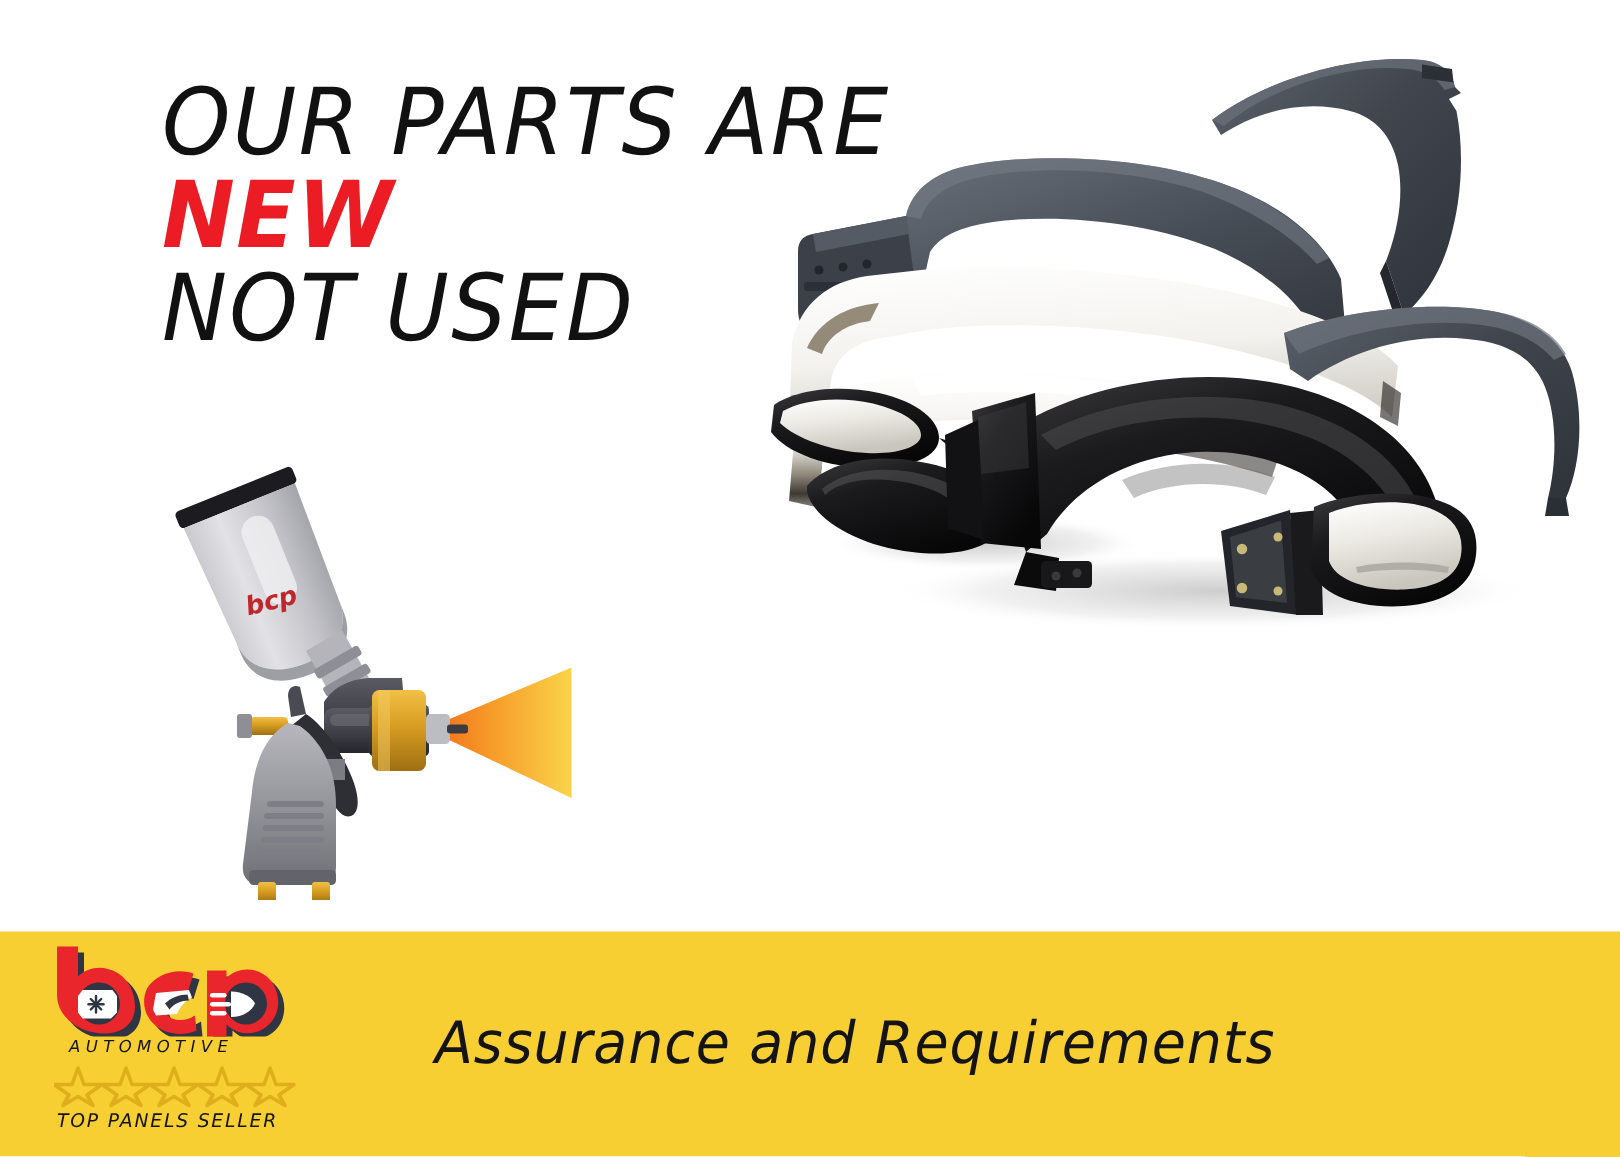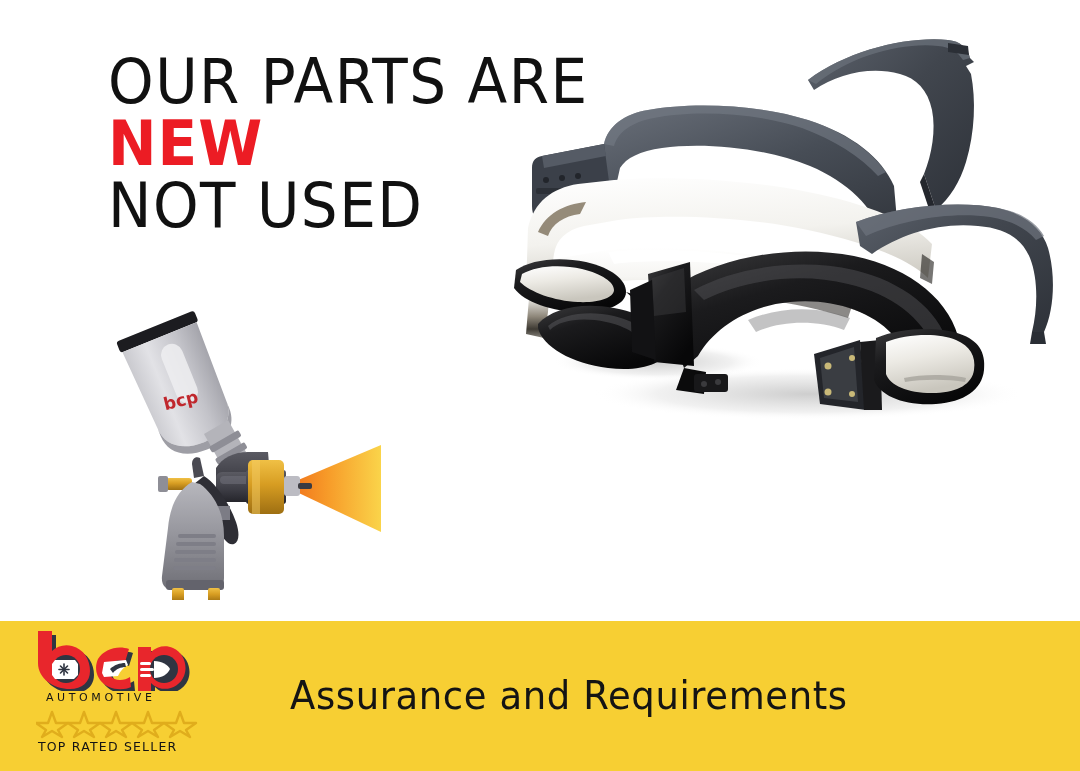--- a/index.html
+++ b/index.html
@@ -4,21 +4,21 @@
 <style>
   * { margin:0; padding:0; box-sizing:border-box; }
   html,body { width:1080px; height:771px; }
   body {
     font-family:"Liberation Sans", sans-serif;
     background:#ffffff;
     overflow:hidden;
     position:relative;
   }
 
-  #stage { position:relative; width:1080px; height:771px; background:#fff; }
+  #stage { position:relative; width:1080px; height:771px; background:#fff;font-style:italic; }
 
   
   .headline { position:absolute; left:108px; top:52px; z-index:6; }
   .hl-line {
     font-size:58px;
     line-height:56px;
     font-weight:400;
     letter-spacing:1.5px;
     color:#111111;
     white-space:nowrap;
@@ -426,19 +426,19 @@
         <svg viewBox="0 0 165 30" xmlns="http://www.w3.org/2000/svg">
           <g fill="none" stroke="#e0ad1c" stroke-width="2.4" stroke-linejoin="round">
             <polygon points="16,3 20,14 32,14 22,21 26,28 16,22 6,28 10,21 0,14 12,14"></polygon>
             <polygon points="48,3 52,14 64,14 54,21 58,28 48,22 38,28 42,21 32,14 44,14"></polygon>
             <polygon points="80,3 84,14 96,14 86,21 90,28 80,22 70,28 74,21 64,14 76,14"></polygon>
             <polygon points="112,3 116,14 128,14 118,21 122,28 112,22 102,28 106,21 96,14 108,14"></polygon>
             <polygon points="144,3 148,14 160,14 150,21 154,28 144,22 134,28 138,21 128,14 140,14"></polygon>
           </g>
         </svg>
       </div>
-      <div class="brand-rating">TOP RATED SELLER</div>
+      <div class="brand-rating">TOP PANELS SELLER</div>
     </div>
 
     <div class="footer-caption">Assurance and Requirements</div>
   </div>
 
 </div>
 
 </body></html>

